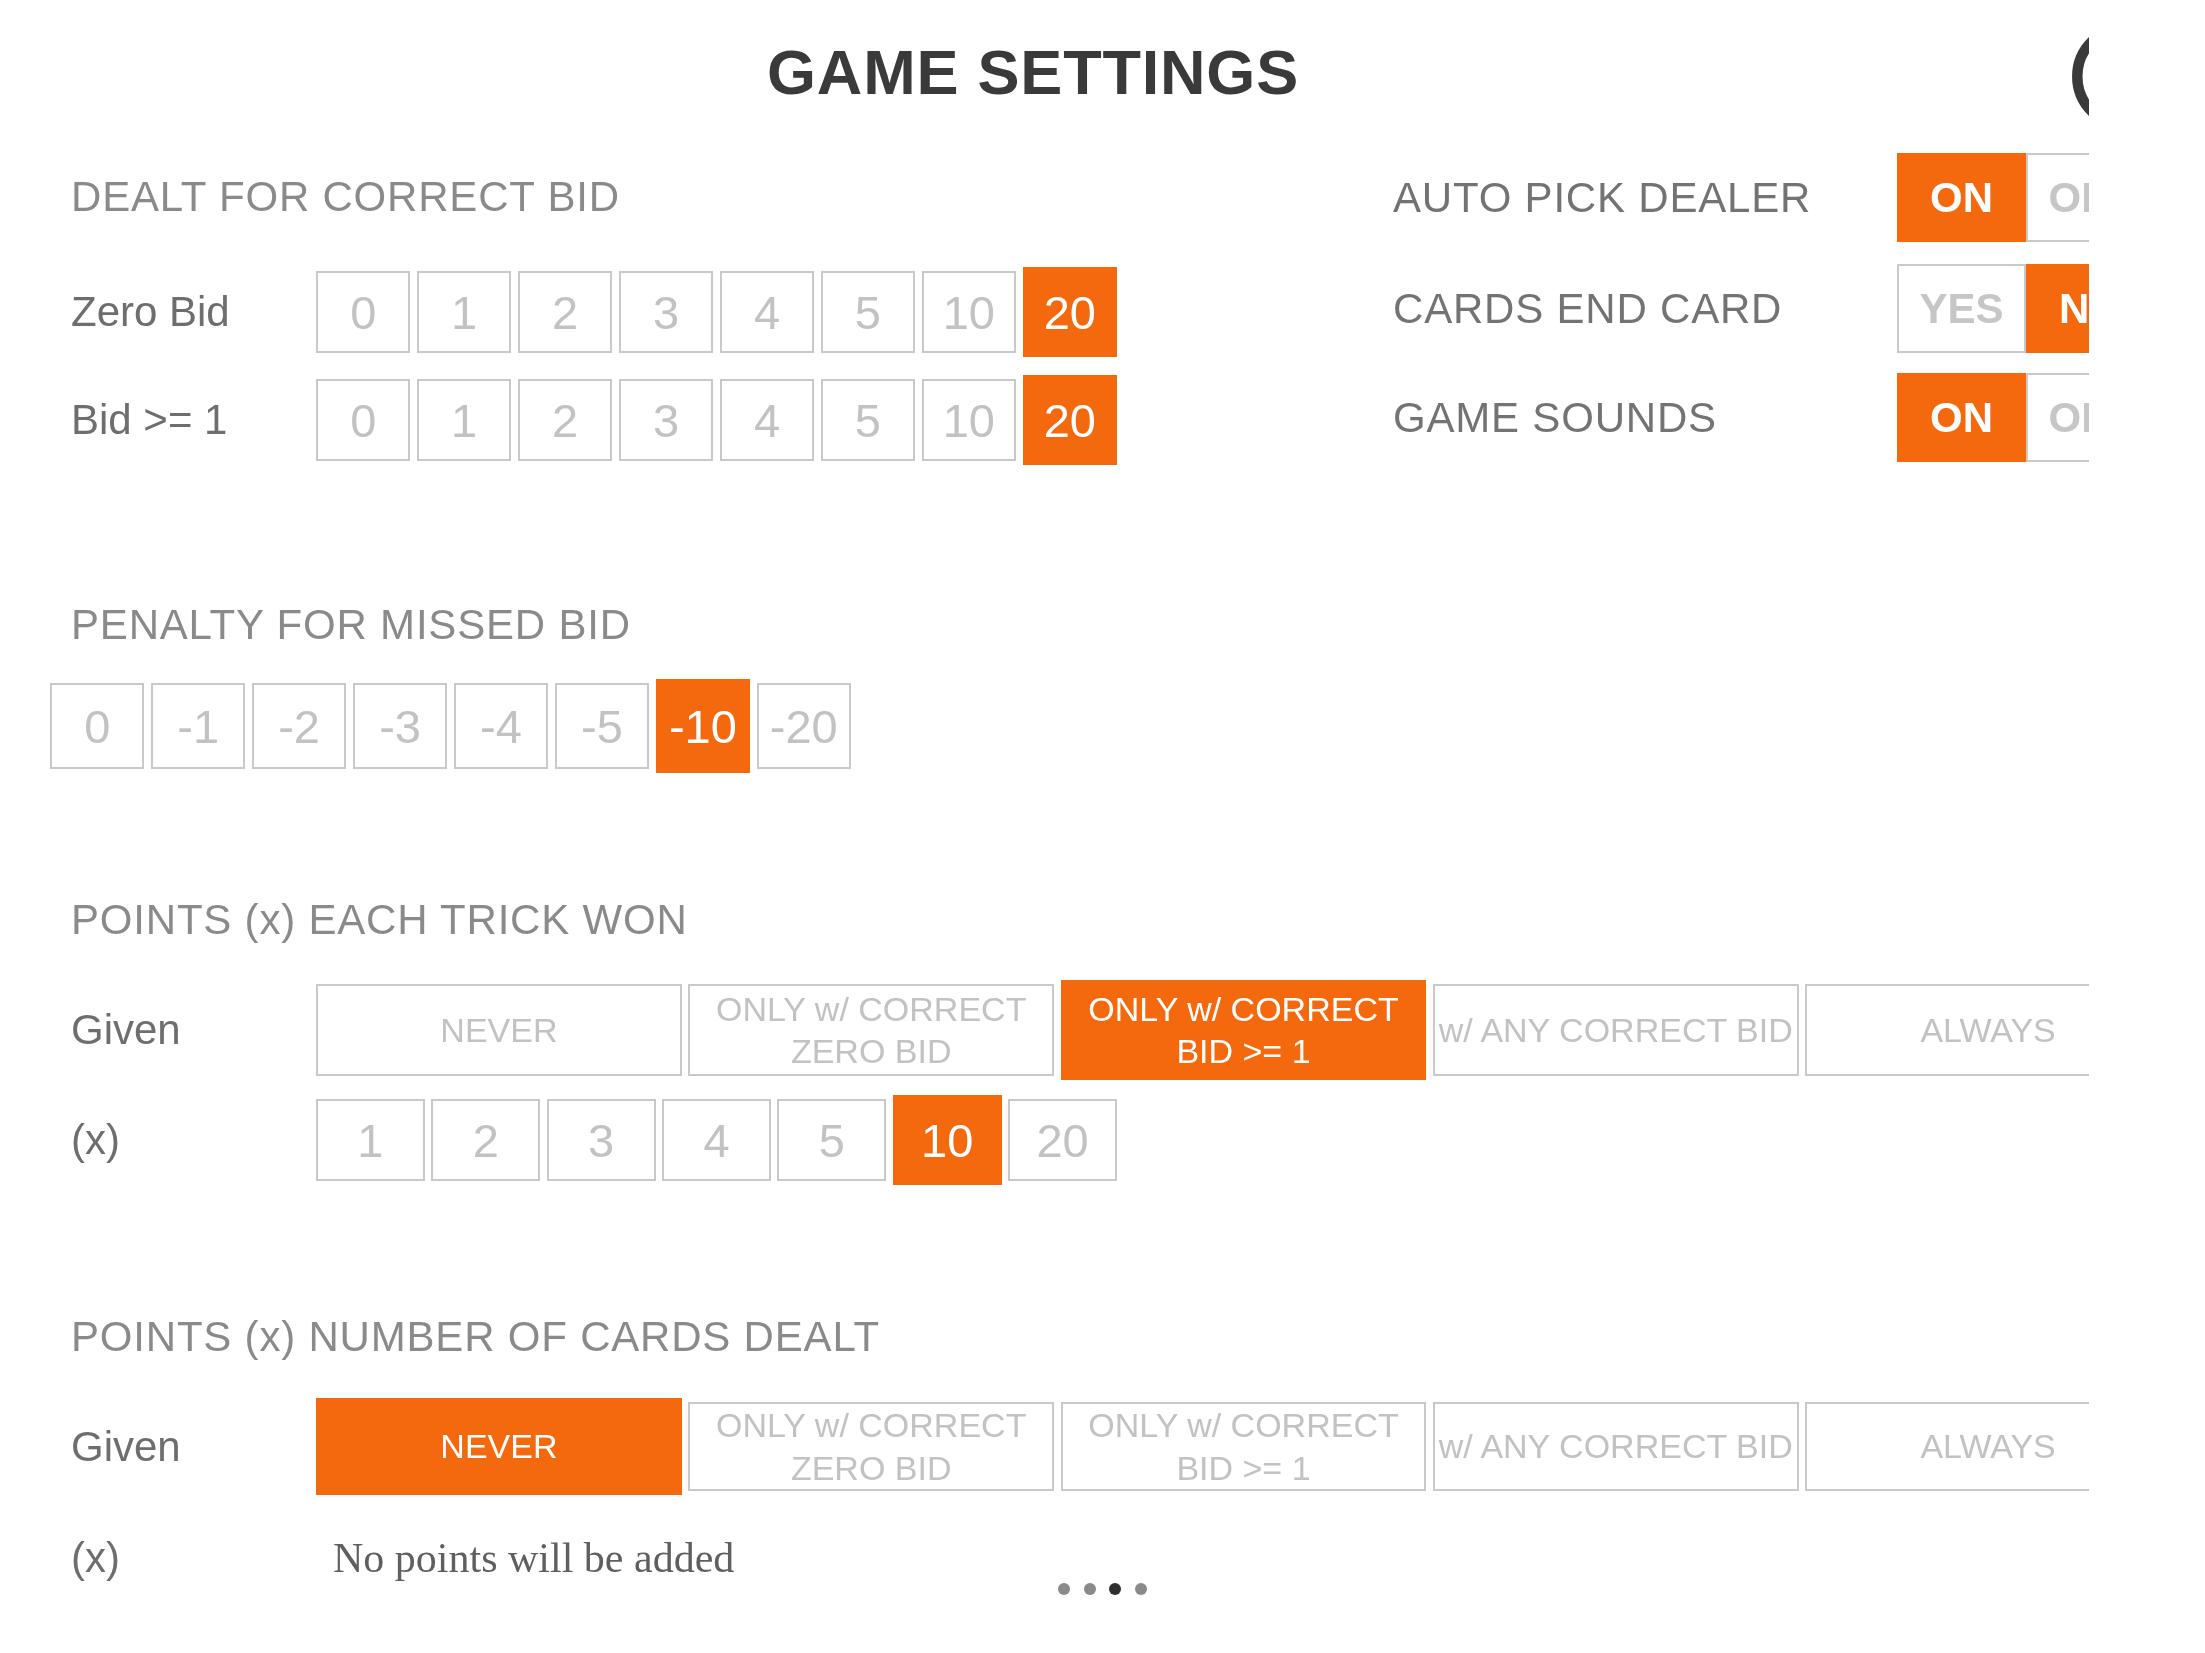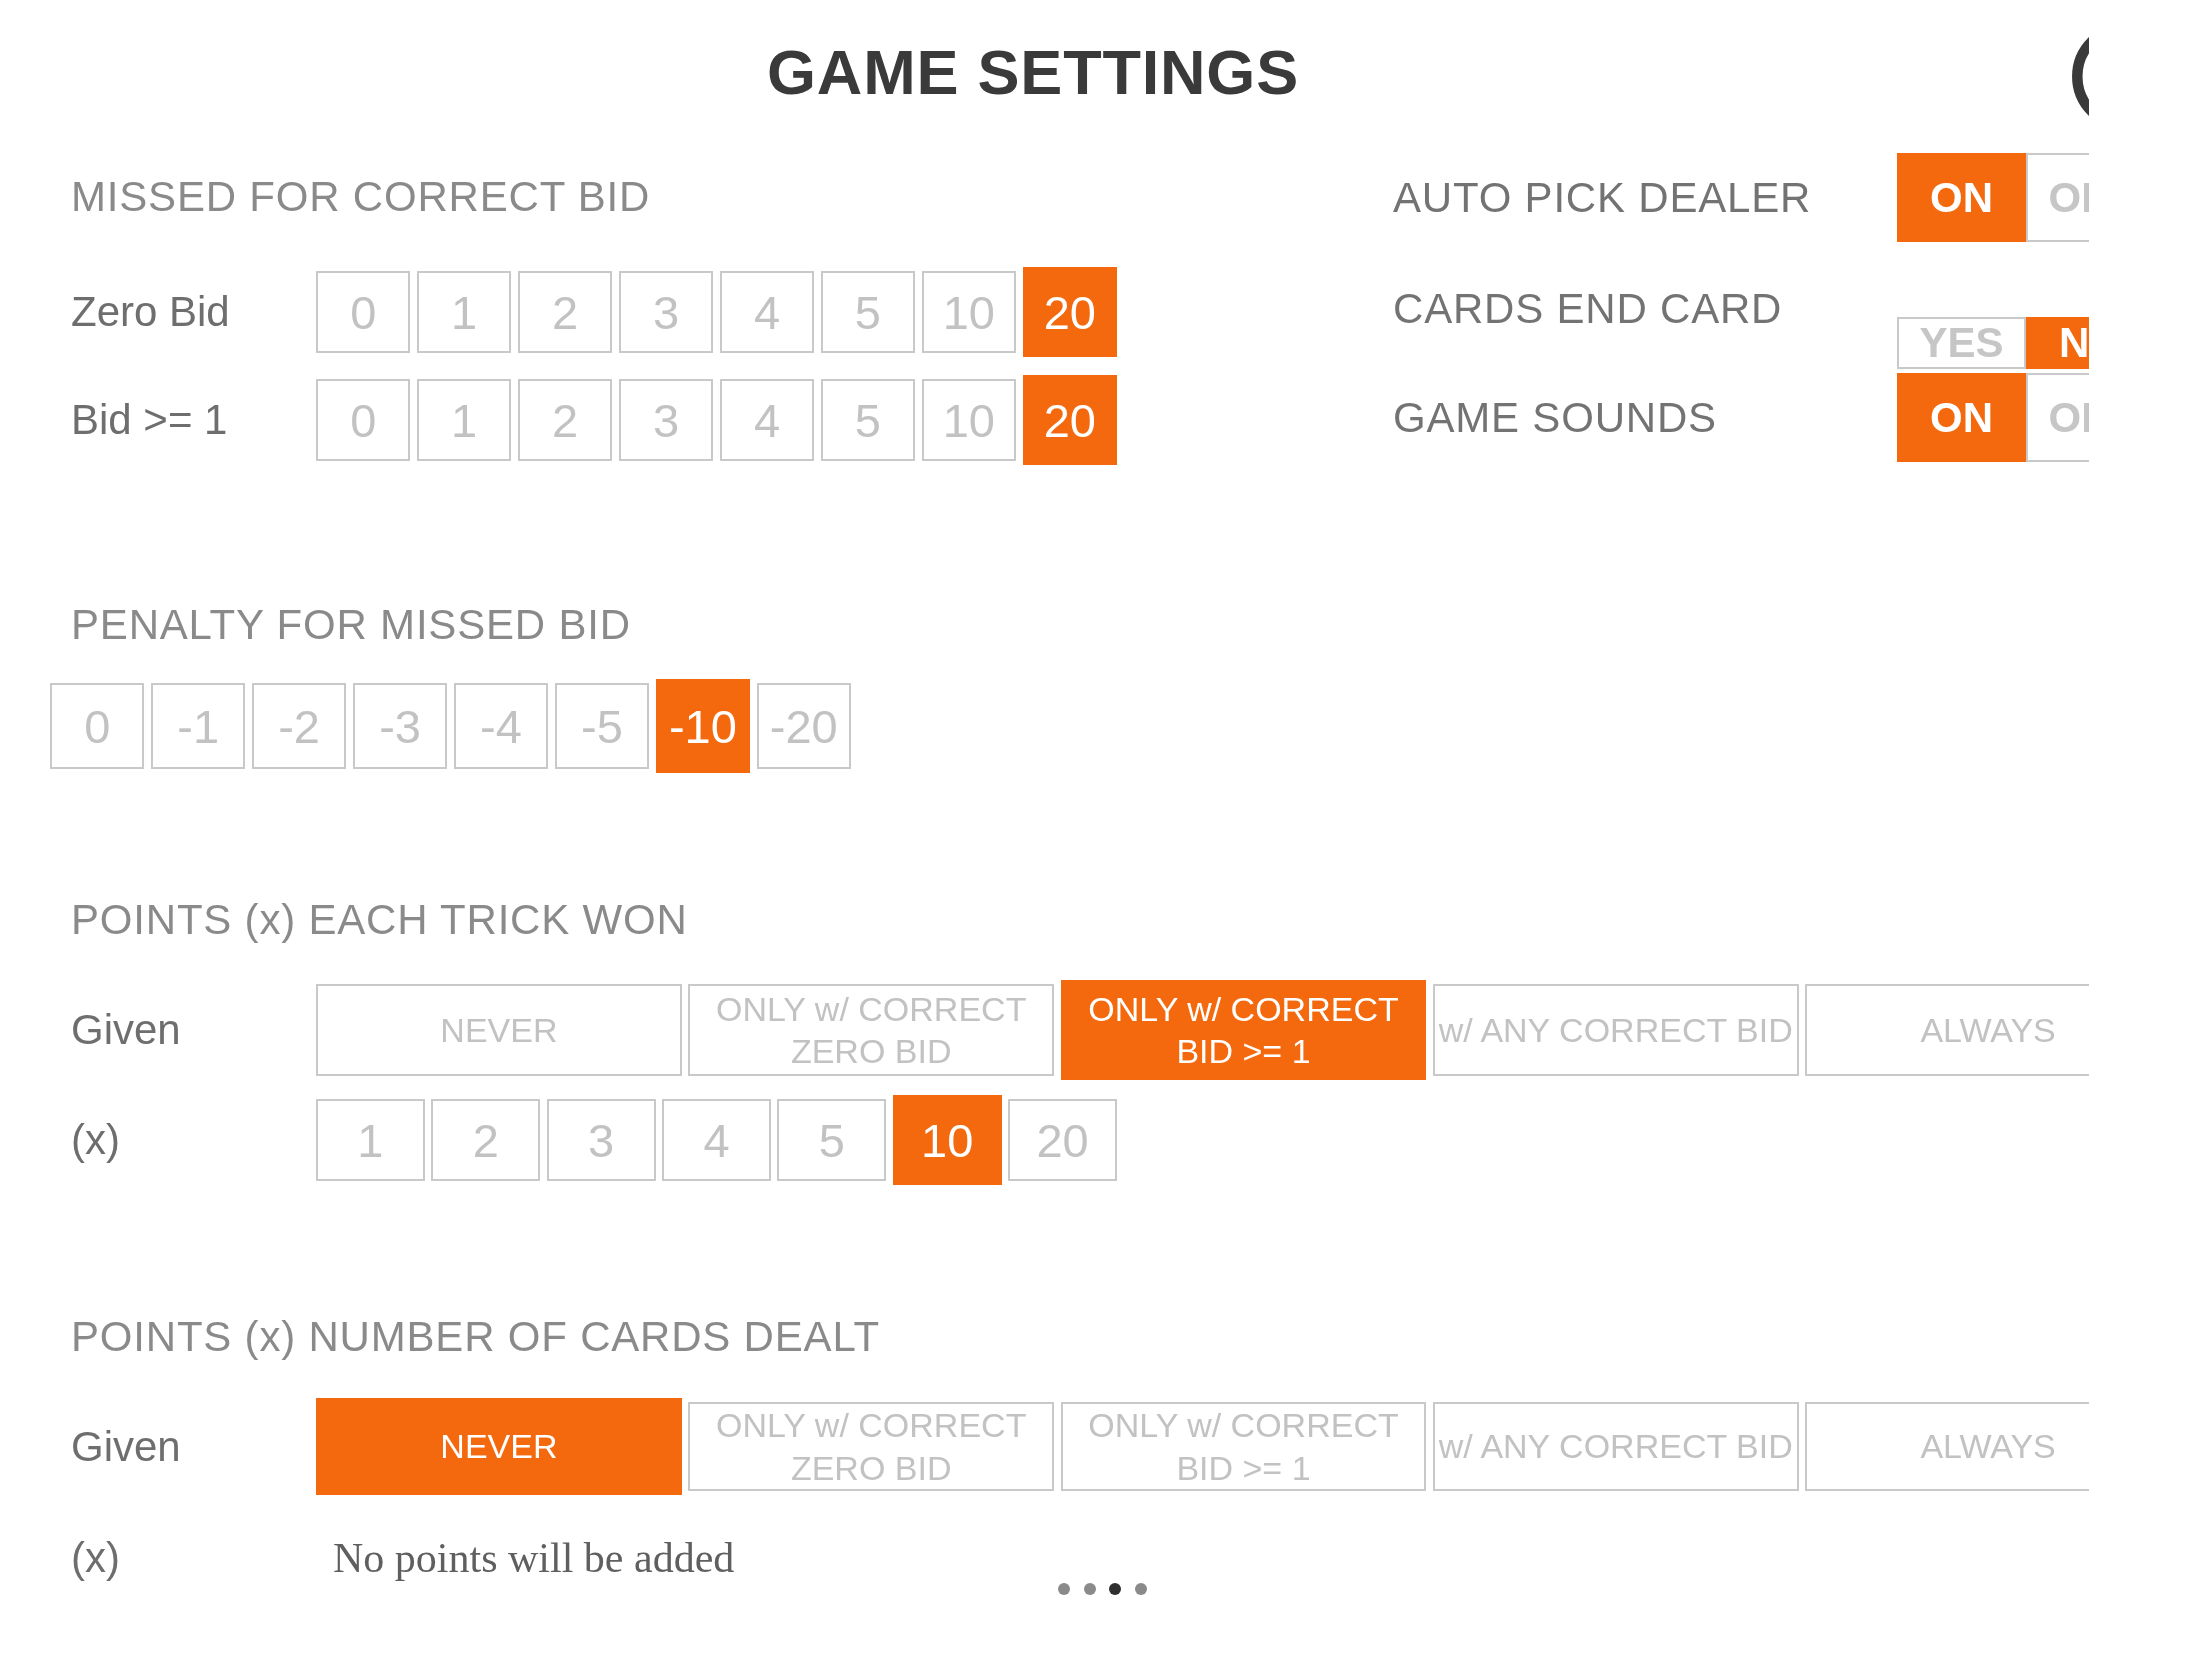--- a/index.html
+++ b/index.html
@@ -70,21 +70,21 @@
   <div class="title">GAME SETTINGS</div>
 
   <button class="close">
     <svg width="121" height="121" viewBox="0 0 150 150">
       <circle cx="75" cy="75" r="61" fill="none" stroke="#3a3a3a" stroke-width="13"></circle>
       <line x1="49" y1="49" x2="101" y2="101" stroke="#3a3a3a" stroke-width="17"></line>
       <line x1="101" y1="49" x2="49" y2="101" stroke="#3a3a3a" stroke-width="17"></line>
     </svg>
   </button>
 
-  <div class="heading" style="top:173px;">MISSED FOR CORRECT BID</div>
+  <div class="heading" style="top:173px;">DEALT FOR CORRECT BID</div>
 
   <div class="rowlabel" style="top:271px;height:82px;">Zero Bid</div>
   <div class="seg nums" style="left:316px;top:271px;width:801px;height:82px;">
     <div class="cell">0</div>
     <div class="cell">1</div>
     <div class="cell">2</div>
     <div class="cell">3</div>
     <div class="cell">4</div>
     <div class="cell">5</div>
     <div class="cell">10</div>
@@ -155,21 +155,21 @@
   <div class="rowlabel" style="top:1532px;height:52px;">(x)</div>
   <div class="note" style="left:333px;top:1532px;height:52px;">No points will be added</div>
 
   <div class="togglelabel" style="top:153px;height:89px;">AUTO PICK DEALER</div>
   <div class="toggle" style="top:153px;height:89px;">
     <div class="cell sel">ON</div>
     <div class="cell">OFF</div>
   </div>
 
   <div class="togglelabel" style="top:264px;height:89px;">CARDS END CARD</div>
-  <div class="toggle" style="top:280px;height:89px;align-items:flex-end;">
+  <div class="toggle" style="top:264px;height:89px;">
     <div class="cell">YES</div>
     <div class="cell sel">NO</div>
   </div>
 
   <div class="togglelabel" style="top:373px;height:89px;">GAME SOUNDS</div>
   <div class="toggle" style="top:373px;height:89px;">
     <div class="cell sel">ON</div>
     <div class="cell">OFF</div>
   </div>
 

